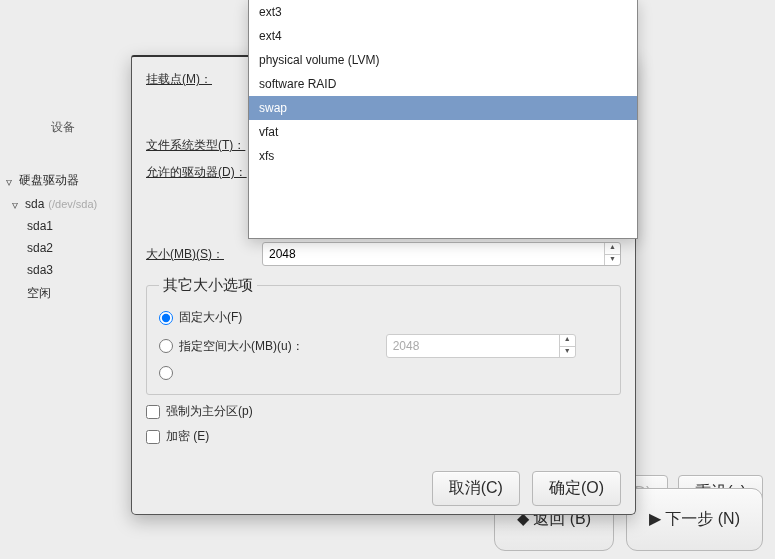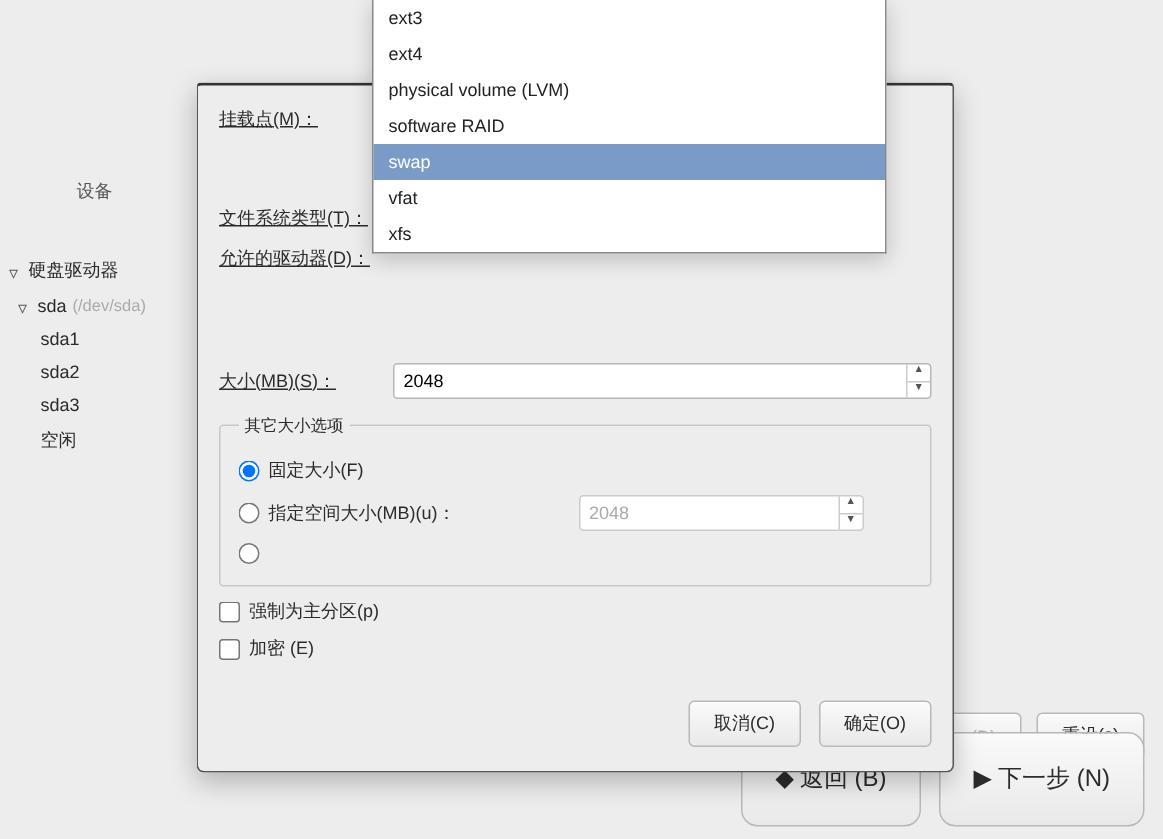--- a/index.html
+++ b/index.html
@@ -58,21 +58,21 @@
     position: absolute;
     right: 12px; bottom: 8px;
     display: flex;
     gap: 12px;
   }
   .btn {
     background: linear-gradient(#fafafa, #e9e9e9);
     border: 1px solid #b8b8b8;
     border-radius: 4px;
     padding: 6px 16px;
-    font-size: 12px;
+    font-size: 16px;
     color: #2b2b2b;
     cursor: pointer;
     box-shadow: 0 1px 0 rgba(255,255,255,0.6) inset;
   }
   .btn.disabled { color: #b0b0b0; cursor: default; }
   .btn-block { padding: 20px 22px; font-size: 16px; border-radius: 11px; }
   .btn-arrow { margin-right: 4px; }
 
   
   .dialog {
@@ -139,21 +139,21 @@
   }
   .spin .spin-btns div:first-child { border-bottom: 1px solid #ccc; }
 
   fieldset.size-opts {
     border: 1px solid #c8c8c8;
     border-radius: 3px;
     padding: 10px 12px 10px 12px;
     margin-top: 4px;
   }
   fieldset.size-opts legend {
-    font-size: 11px;
+    font-size: 15px;
     padding: 0 4px;
     color: #2b2b2b;
   }
   .radio-row, .check-row {
     display: flex;
     align-items: center;
     padding: 4px 0;
     font-size: 12px;
     gap: 6px;
   }
@@ -172,26 +172,27 @@
     display: flex;
     justify-content: flex-end;
     gap: 12px;
     margin-top: 22px;
   }
 
   
   .dropdown {
     position: absolute;
     left: 248px; top: 0px;
-    width: 343px;
+    width: 390px;
     background: #fff;
     border: 1px solid #888;
     border-top: none;
     box-shadow: 0 4px 14px rgba(0,0,0,0.2);
     z-index: 10;
+    padding-bottom: 70px;
   }
   .dd-item {
     padding: 5px 10px;
     font-size: 12px;
     cursor: pointer;
     color: #222;
   }
   .dd-item.selected {
     background: #7a9bc7;
     color: #fff;

